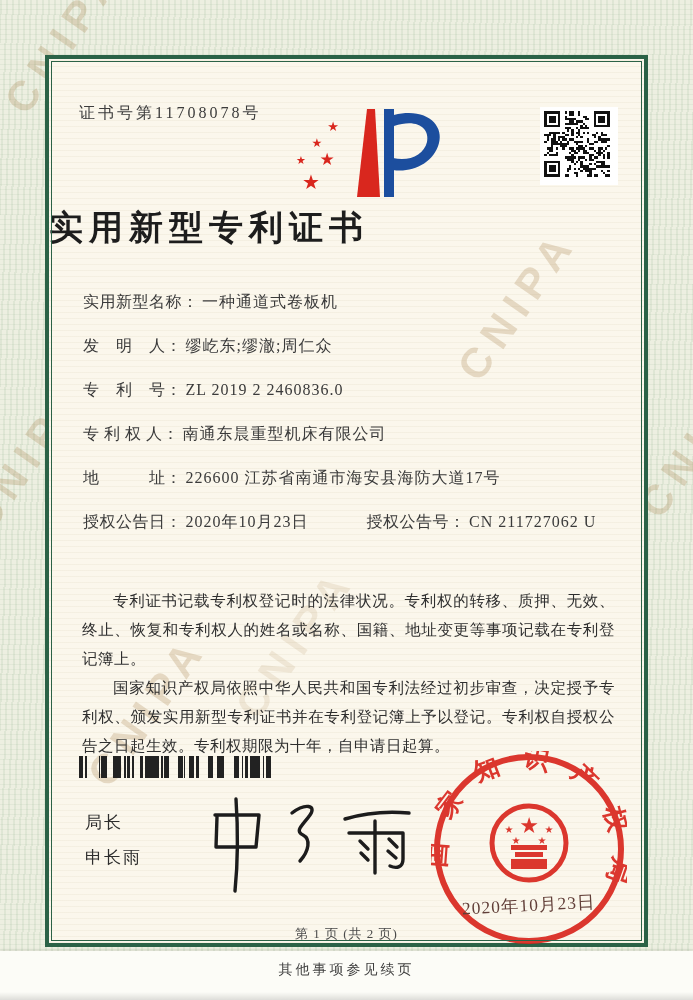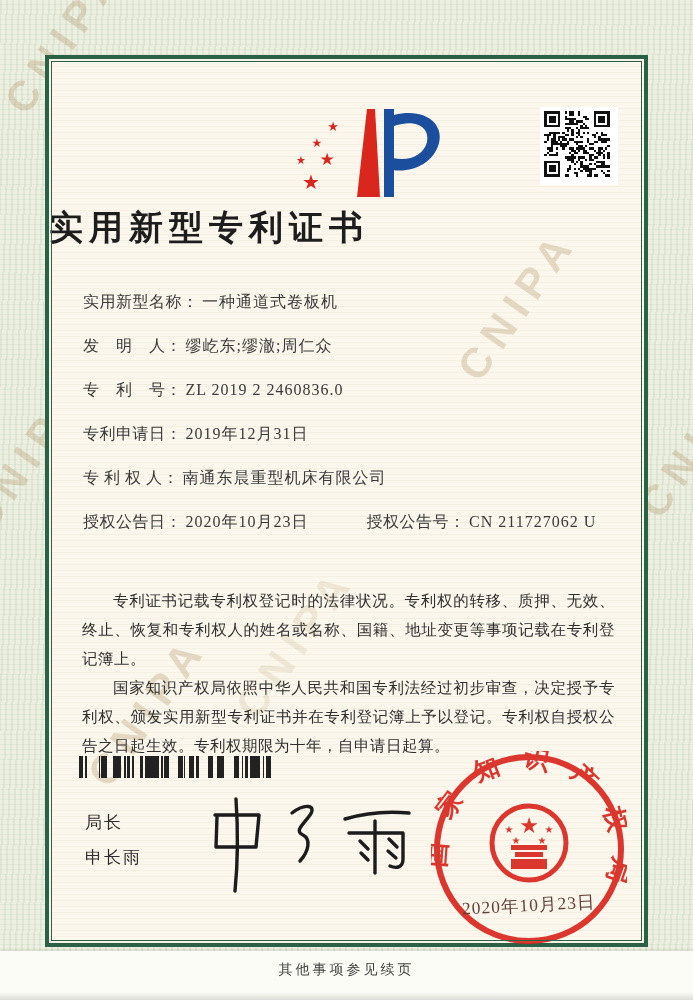--- a/index.html
+++ b/index.html
@@ -62,20 +62,21 @@
 <div class="wm" style="left:-22px;top:14px;">CNIPA</div>
 <div class="wm" style="left:-58px;top:432px;">CNIPA</div>
 <div class="wm" style="left:612px;top:418px;">CNIPA</div>
 
 <div class="frame">
 
   <div class="wm wm-in" style="left:382px;top:222px;">CNIPA</div>
   <div class="wm wm-in" style="left:12px;top:628px;">CNIPA</div>
   <div class="wm wm-in" style="left:160px;top:560px;opacity:.14;">CNIPA</div>
 
+  <div class="cert-no">证书号第11708078号</div>
 
   <div class="logo">
     <svg viewBox="0 0 166 104" width="166" height="104">
       <g fill="#d9271e">
         <text x="52" y="30" font-size="13" text-anchor="middle">★</text>
         <text x="36" y="46" font-size="12" text-anchor="middle">★</text>
         <text x="20" y="63" font-size="11" text-anchor="middle">★</text>
         <text x="46" y="64" font-size="17" text-anchor="middle">★</text>
         <text x="30" y="88" font-size="20" text-anchor="middle">★</text>
         <polygon points="86,8 94,8 99,96 76,96"></polygon>
@@ -360,26 +361,26 @@
     </div>
     <div class="frow">
       <span class="flabel">发　明　人</span><span>：</span>
       <span class="fvalue">缪屹东;缪澈;周仁众</span>
     </div>
     <div class="frow">
       <span class="flabel">专　利　号</span><span>：</span>
       <span class="fvalue">ZL 2019 2 2460836.0</span>
     </div>
     <div class="frow">
-      <span class="flabel">专利申请日</span><span>：</span>
-      <span class="fvalue">2019年12月31日</span>
+      <span class="flabel">专 利 权 人</span><span>：</span>
+      <span class="fvalue">南通东晨重型机床有限公司</span>
     </div>
     <div class="frow">
-      <span class="flabel">专 利 权 人</span><span>：</span>
-      <span class="fvalue">南通东晨重型机床有限公司</span>
+      <span class="flabel">地　　　址</span><span>：</span>
+      <span class="fvalue">226600 江苏省南通市海安县海防大道17号</span>
     </div>
     <div class="frow frow-double">
       <span class="pair1">
         <span class="flabel">授权公告日</span><span>：</span>
         <span class="fvalue">2020年10月23日</span>
       </span>
       <span class="pair2">
         <span class="flabel">授权公告号</span><span>：</span>
         <span class="fvalue">CN 211727062 U</span>
       </span>
@@ -491,17 +492,18 @@
         <text x="85" y="93" font-size="10" text-anchor="middle">★</text>
         <text x="111" y="93" font-size="10" text-anchor="middle">★</text>
         <rect x="80" y="94" width="36" height="5"></rect>
         <rect x="84" y="101" width="28" height="5"></rect>
         <rect x="80" y="108" width="36" height="10"></rect>
       </g>
       <text x="98" y="160" font-size="17.5" text-anchor="middle" fill="#55302a" letter-spacing="1" transform="rotate(-3 98 160)">2020年10月23日</text>
     </svg>
   </div>
 
+  <div class="page-info">第 1 页 (共 2 页)</div>
 </div>
 
 <div class="bottom-strip">
   <div class="bottom-note">其他事项参见续页</div>
 </div>
 
 </body></html>

